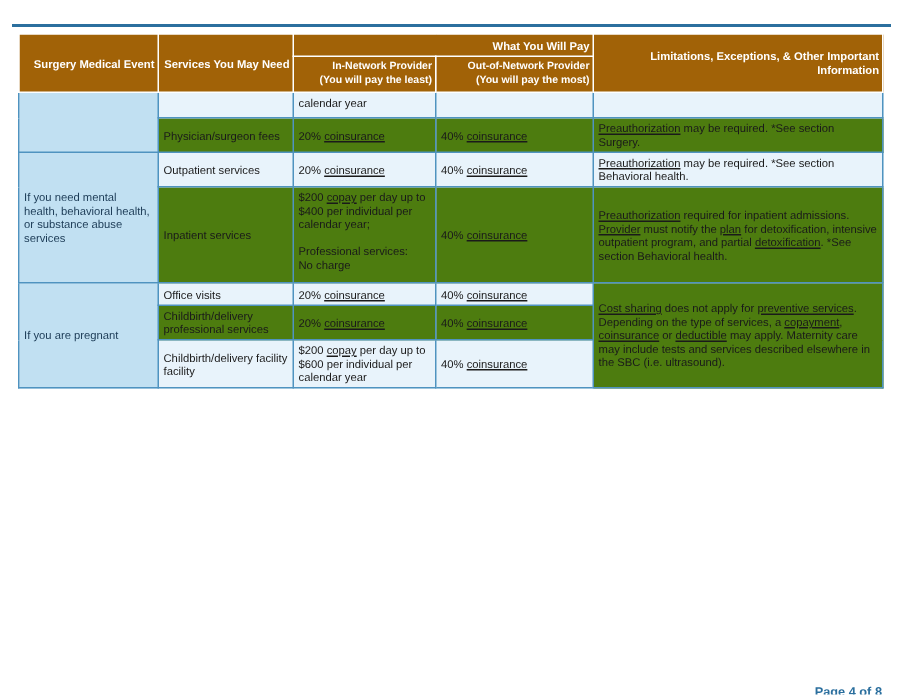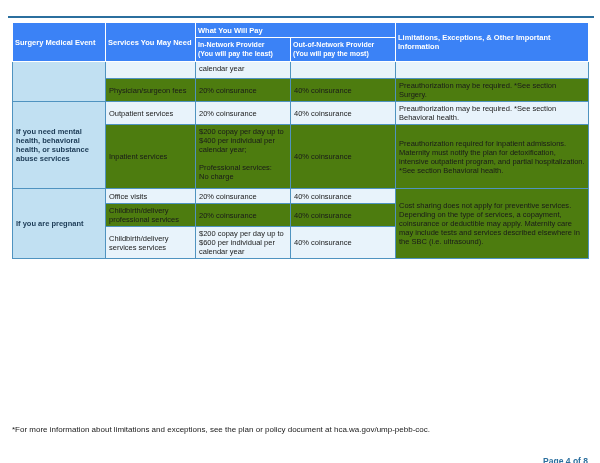--- a/index.html
+++ b/index.html
@@ -1,29 +1,29 @@
 <!DOCTYPE html>
 <html><head>
 <meta charset="utf-8">
 <style>
   * { margin: 0; padding: 0; box-sizing: border-box; }
   body { width: 600px; height: 463px; background: #ffffff; font-family: "Liberation Sans", sans-serif; position: relative; overflow: hidden; }
   .page { position: absolute; left: 0; top: 0; width: 600px; height: 463px; background: #ffffff; }
   .top-rule { position: absolute; left: 8px; top: 16px; width: 586px; height: 2px; background: #2B6F9E; }
   table.sbc { position: absolute; left: 12px; top: 22px; width: 576px; border-collapse: collapse; table-layout: fixed; font-size: 7.5px; line-height: 1.2; color: #1a1a1a; }
-  thead th { background: #3b82f6; color: #ffffff; font-weight: bold; font-size: 7.5px; border: 1px solid #ffffff; text-align: left; vertical-align: middle; padding: 1px 2px; }
+  thead th { background: #a16207; color: #ffffff; font-weight: bold; font-size: 7.5px; border: 1px solid #ffffff; text-align: right; vertical-align: middle; padding: 1px 2px; }
   thead th.sub { font-size: 7px; white-space: pre-line; }
   thead tr.h1 { height: 15px; }
   thead tr.h2 { height: 24px; }
   tbody td { border: 1px solid #4F93C0; padding: 2px 3px; vertical-align: middle; background: #4d7c0f; }
   tbody td.tint { background: #E8F3FB; }
-  tbody td.cat { background: #C1E0F2; font-weight: bold; color: #1B3A55; vertical-align: middle; }
+  tbody td.cat { background: #C1E0F2; font-weight: normal; color: #1B3A55; vertical-align: middle; }
   tbody td.top { vertical-align: top; }
   .pre { white-space: pre-line; }
-  .gl { }
+  .gl { text-decoration: underline; }
   tr.r1 { height: 17px; }
   tr.r2 { height: 21px; }
   tr.r3 { height: 20px; }
   tr.r4 { height: 64px; }
   tr.r5 { height: 15px; }
   tr.r6 { height: 22px; }
   tr.r7 { height: 31px; }
   .footnote { position: absolute; left: 12px; top: 425px; font-size: 8px; color: #1a1a1a; }
   .page-number { position: absolute; right: 12px; top: 456px; font-size: 8.5px; font-weight: bold; color: #2B6F9E; }
 </style>
@@ -76,37 +76,36 @@
         <td class="tint"><span>40% </span><span class="gl">coinsurance</span></td>
         <td class="tint"><span class="gl">Preauthorization</span><span> may be required. *See section Behavioral health.</span></td>
       </tr>
       <tr class="r4">
         <td>Inpatient services</td>
         <td class="top pre"><span>$200 </span><span class="gl">copay</span><span> per day up to $400 per individual per calendar year;
 
 Professional services:
 No charge</span></td>
         <td><span>40% </span><span class="gl">coinsurance</span></td>
-        <td><span class="gl">Preauthorization</span><span> required for inpatient admissions. </span><span class="gl">Maternity</span><span> must notify the </span><span class="gl">plan</span><span> for detoxification, intensive outpatient program, and partial </span><span class="gl">hospitalization</span><span>. *See section Behavioral health.</span></td>
+        <td><span class="gl">Preauthorization</span><span> required for inpatient admissions. </span><span class="gl">Provider</span><span> must notify the </span><span class="gl">plan</span><span> for detoxification, intensive outpatient program, and partial </span><span class="gl">detoxification</span><span>. *See section Behavioral health.</span></td>
       </tr>
       <tr class="r5">
         <td class="cat" rowspan="3">If you are pregnant</td>
         <td class="tint">Office visits</td>
         <td class="tint"><span>20% </span><span class="gl">coinsurance</span></td>
         <td class="tint"><span>40% </span><span class="gl">coinsurance</span></td>
         <td rowspan="3"><span class="gl">Cost sharing</span><span> does not apply for </span><span class="gl">preventive services</span><span>. Depending on the type of services, a </span><span class="gl">copayment</span><span>, </span><span class="gl">coinsurance</span><span> or </span><span class="gl">deductible</span><span> may apply. Maternity care may include tests and services described elsewhere in the SBC (i.e. ultrasound).</span></td>
       </tr>
       <tr class="r6">
         <td>Childbirth/delivery professional services</td>
         <td><span>20% </span><span class="gl">coinsurance</span></td>
         <td><span>40% </span><span class="gl">coinsurance</span></td>
       </tr>
       <tr class="r7">
-        <td class="tint">Childbirth/delivery services services</td>
+        <td class="tint">Childbirth/delivery facility facility</td>
         <td class="tint top"><span>$200 </span><span class="gl">copay</span><span> per day up to $600 per individual per calendar year</span></td>
         <td class="tint"><span>40% </span><span class="gl">coinsurance</span></td>
       </tr>
     </tbody>
   </table>
 
-  <div class="footnote">*For more information about limitations and exceptions, see the plan or policy document at hca.wa.gov/ump-pebb-coc.</div>
   <div class="page-number">Page 4 of 8</div>
 </div>
 
 </body></html>

